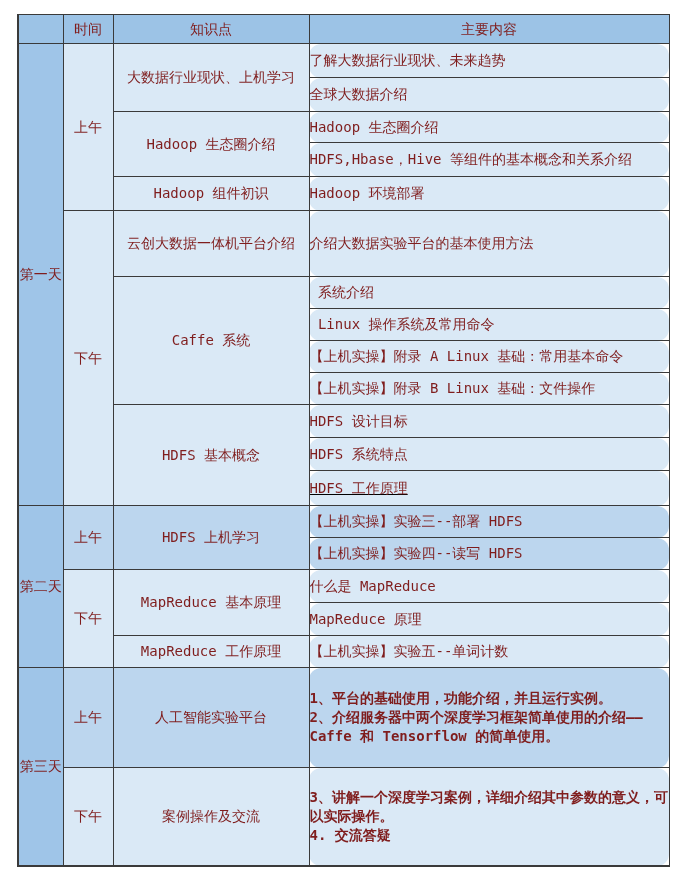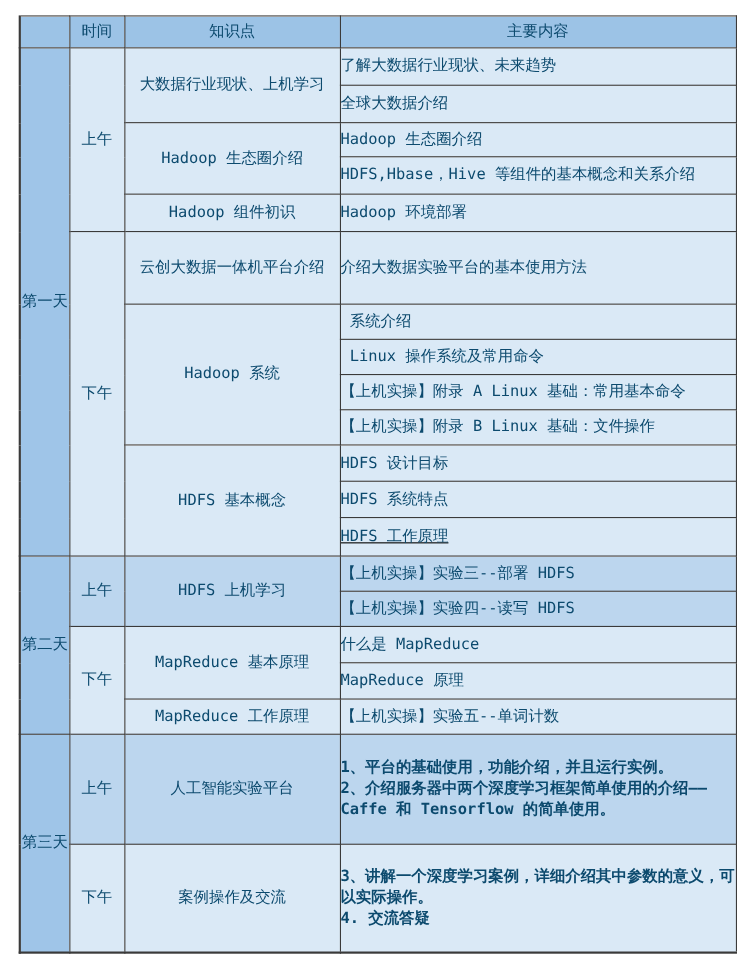--- a/index.html
+++ b/index.html
@@ -20,33 +20,33 @@
     table-layout: fixed;
     margin: 14px 0 0 17px;
     width: 651px;
     border: 1px solid #3a3a3a;
     border-left-width: 2px;
     border-bottom-width: 2px;
   }
   table.schedule td {
     border: 1px solid #3a3a3a;
     font-size: 14px;
-    color: #0c4a6e;
+    color: #7f1d1d;
     line-height: 1.35;
     padding: 0;
     vertical-align: middle;
     overflow: hidden;
   }
   
   td.hdr   { background: #9cc3e6; text-align: center; }
   td.day   { background: #9fc5e8; text-align: center; }
   td.light { background: #dae9f6; }
   td.mid   { background: #bcd6ee; }
   td.center { text-align: center; }
-  td.content { text-align: left; padding-left: 4px; padding-right: 3px; white-space: pre-wrap; }
+  td.content { text-align: left; padding-left: 4px; padding-right: 3px; white-space: pre-wrap; border-radius: 12px; }
   td.multiline { line-height: 2.25; font-weight: bold; }
   
   tr.rHdr { height: 29px; }
   tr.rA   { height: 34px; }
   tr.rA3  { height: 31px; }
   tr.rTall{ height: 66px; }
   tr.rB   { height: 32px; }
   tr.rC   { height: 33px; }
   tr.rC2  { height: 35px; text-decoration: underline; }
   tr.rBig1{ height: 100px; }
@@ -92,21 +92,21 @@
       <td class="light center">Hadoop 组件初识</td>
       <td class="light content">Hadoop 环境部署</td>
     </tr>
 
     <tr class="rTall">
       <td class="light center" rowspan="8">下午</td>
       <td class="light center">云创大数据一体机平台介绍</td>
       <td class="light content">介绍大数据实验平台的基本使用方法</td>
     </tr>
     <tr class="rB">
-      <td class="light center" rowspan="4">Hadoop 系统</td>
+      <td class="light center" rowspan="4">Caffe 系统</td>
       <td class="light content"> 系统介绍</td>
     </tr>
     <tr class="rB">
       <td class="light content"> Linux 操作系统及常用命令</td>
     </tr>
     <tr class="rB">
       <td class="light content">【上机实操】附录 A Linux 基础：常用基本命令</td>
     </tr>
     <tr class="rB">
       <td class="light content">【上机实操】附录 B Linux 基础：文件操作</td>

